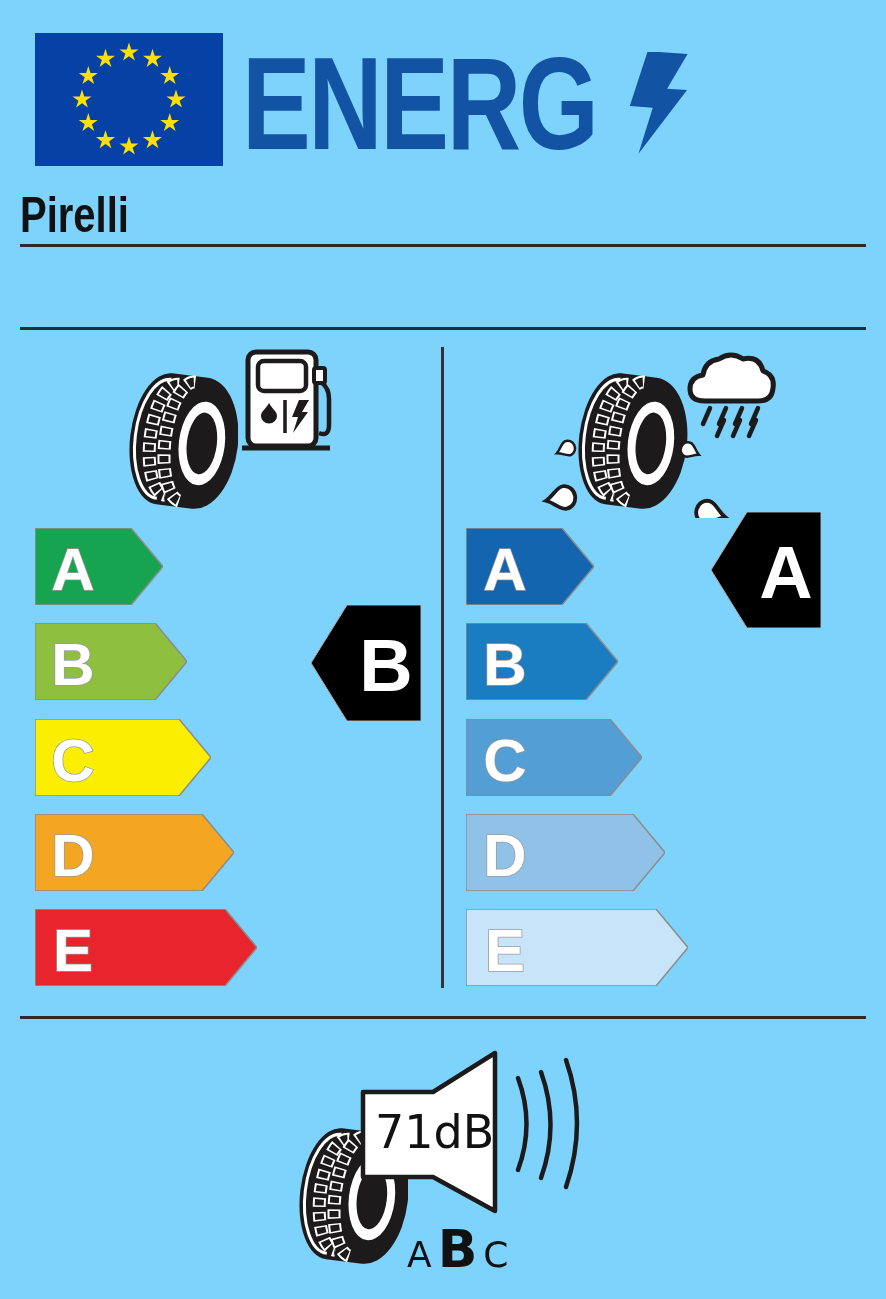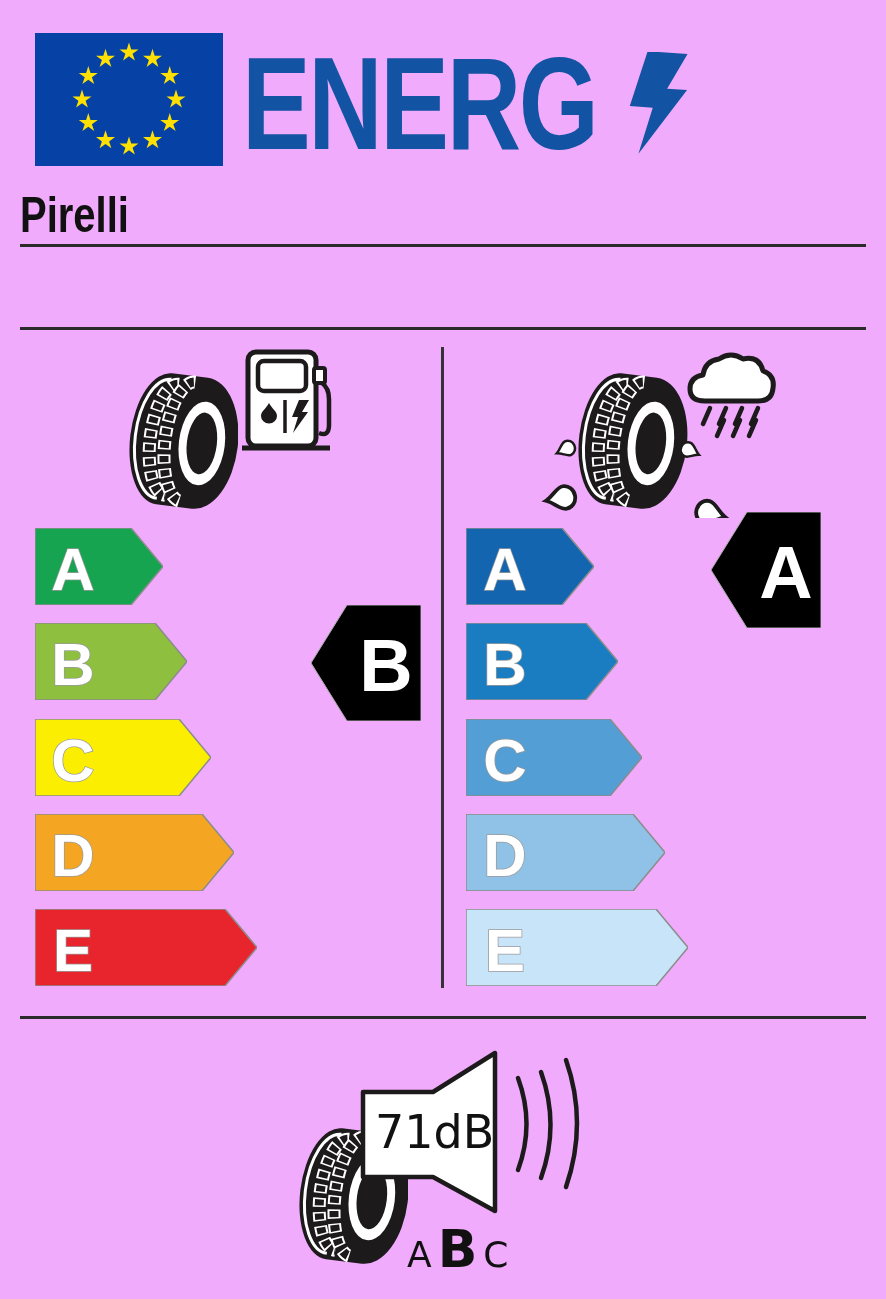--- a/index.html
+++ b/index.html
@@ -1,16 +1,16 @@
 <!DOCTYPE html>
 <html><head>
 <meta charset="utf-8">
 <style>
   html,body{margin:0;padding:0;background:#fff;}
-  #label{position:relative;width:886px;height:1299px;background:#f0abfc;overflow:hidden;
+  #label{position:relative;width:886px;height:1299px;background:#7dd3fc;overflow:hidden;
          font-family:"DejaVu Sans",sans-serif;}
   .abs{position:absolute;}
   .hr{position:absolute;left:20px;width:846px;height:3px;background:#2b2b2b;}
   #energ-text{position:absolute;left:242px;top:38px;font-family:"Liberation Sans",sans-serif;
       font-weight:bold;font-size:132px;line-height:1;letter-spacing:-3px;color:#1253A3;
       transform:scaleX(0.78);transform-origin:left top;white-space:nowrap;}
   #brand{position:absolute;left:20px;top:190px;font-family:"Liberation Sans",sans-serif;
       font-weight:bold;font-size:50px;line-height:1;color:#111;
       transform:scaleX(0.8);transform-origin:left top;}
   .vdiv{position:absolute;left:441px;top:347px;width:3px;height:641px;background:#333;}

